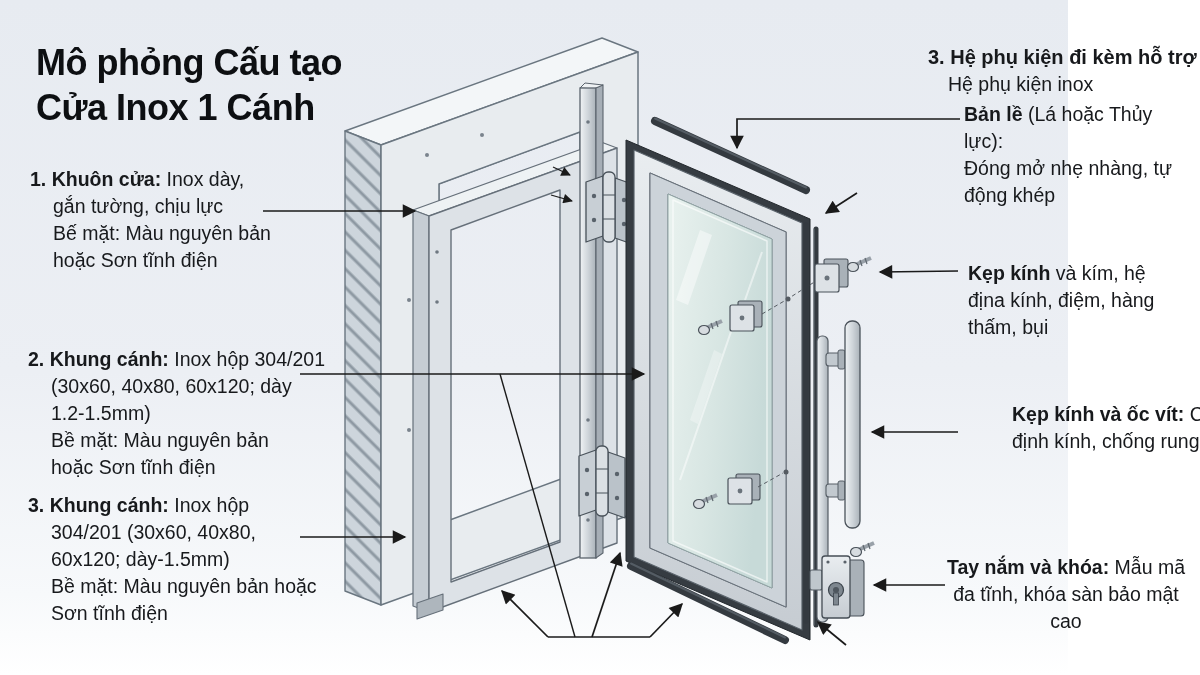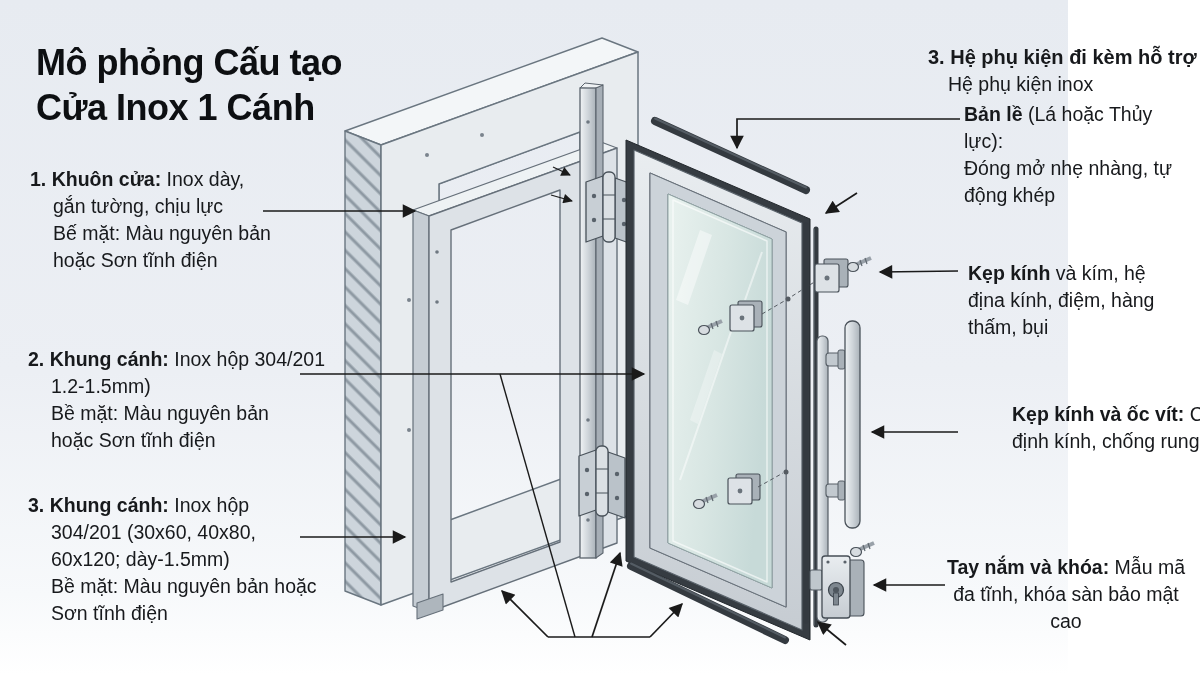--- a/index.html
+++ b/index.html
@@ -237,20 +237,21 @@
 
 <div class="ann hang" style="left:30px;top:166px;width:270px;">
   <div class="first"><b>1. Khuôn cửa:</b><span> Inox dày,</span></div>
   <div class="ln">gắn tường, chịu lực</div>
   <div class="ln">Bế mặt: Màu nguyên bản</div>
   <div class="ln">hoặc Sơn tĩnh điện</div>
 </div>
 
 <div class="ann hang" style="left:28px;top:330px;width:310px;margin-top:16px;">
   <div class="first"><b>2. Khung cánh:</b><span> Inox hộp 304/201</span></div>
+  <div class="ln">(30x60, 40x80, 60x120; dày</div>
   <div class="ln">1.2-1.5mm)</div>
   <div class="ln">Bề mặt: Màu nguyên bản</div>
   <div class="ln">hoặc Sơn tĩnh điện</div>
 </div>
 
 <div class="ann hang" style="left:28px;top:492px;width:310px;">
   <div class="first"><b>3. Khung cánh:</b><span> Inox hộp</span></div>
   <div class="ln">304/201 (30x60, 40x80,</div>
   <div class="ln">60x120; dày-1.5mm)</div>
   <div class="ln">Bề mặt: Màu nguyên bản hoặc</div>

